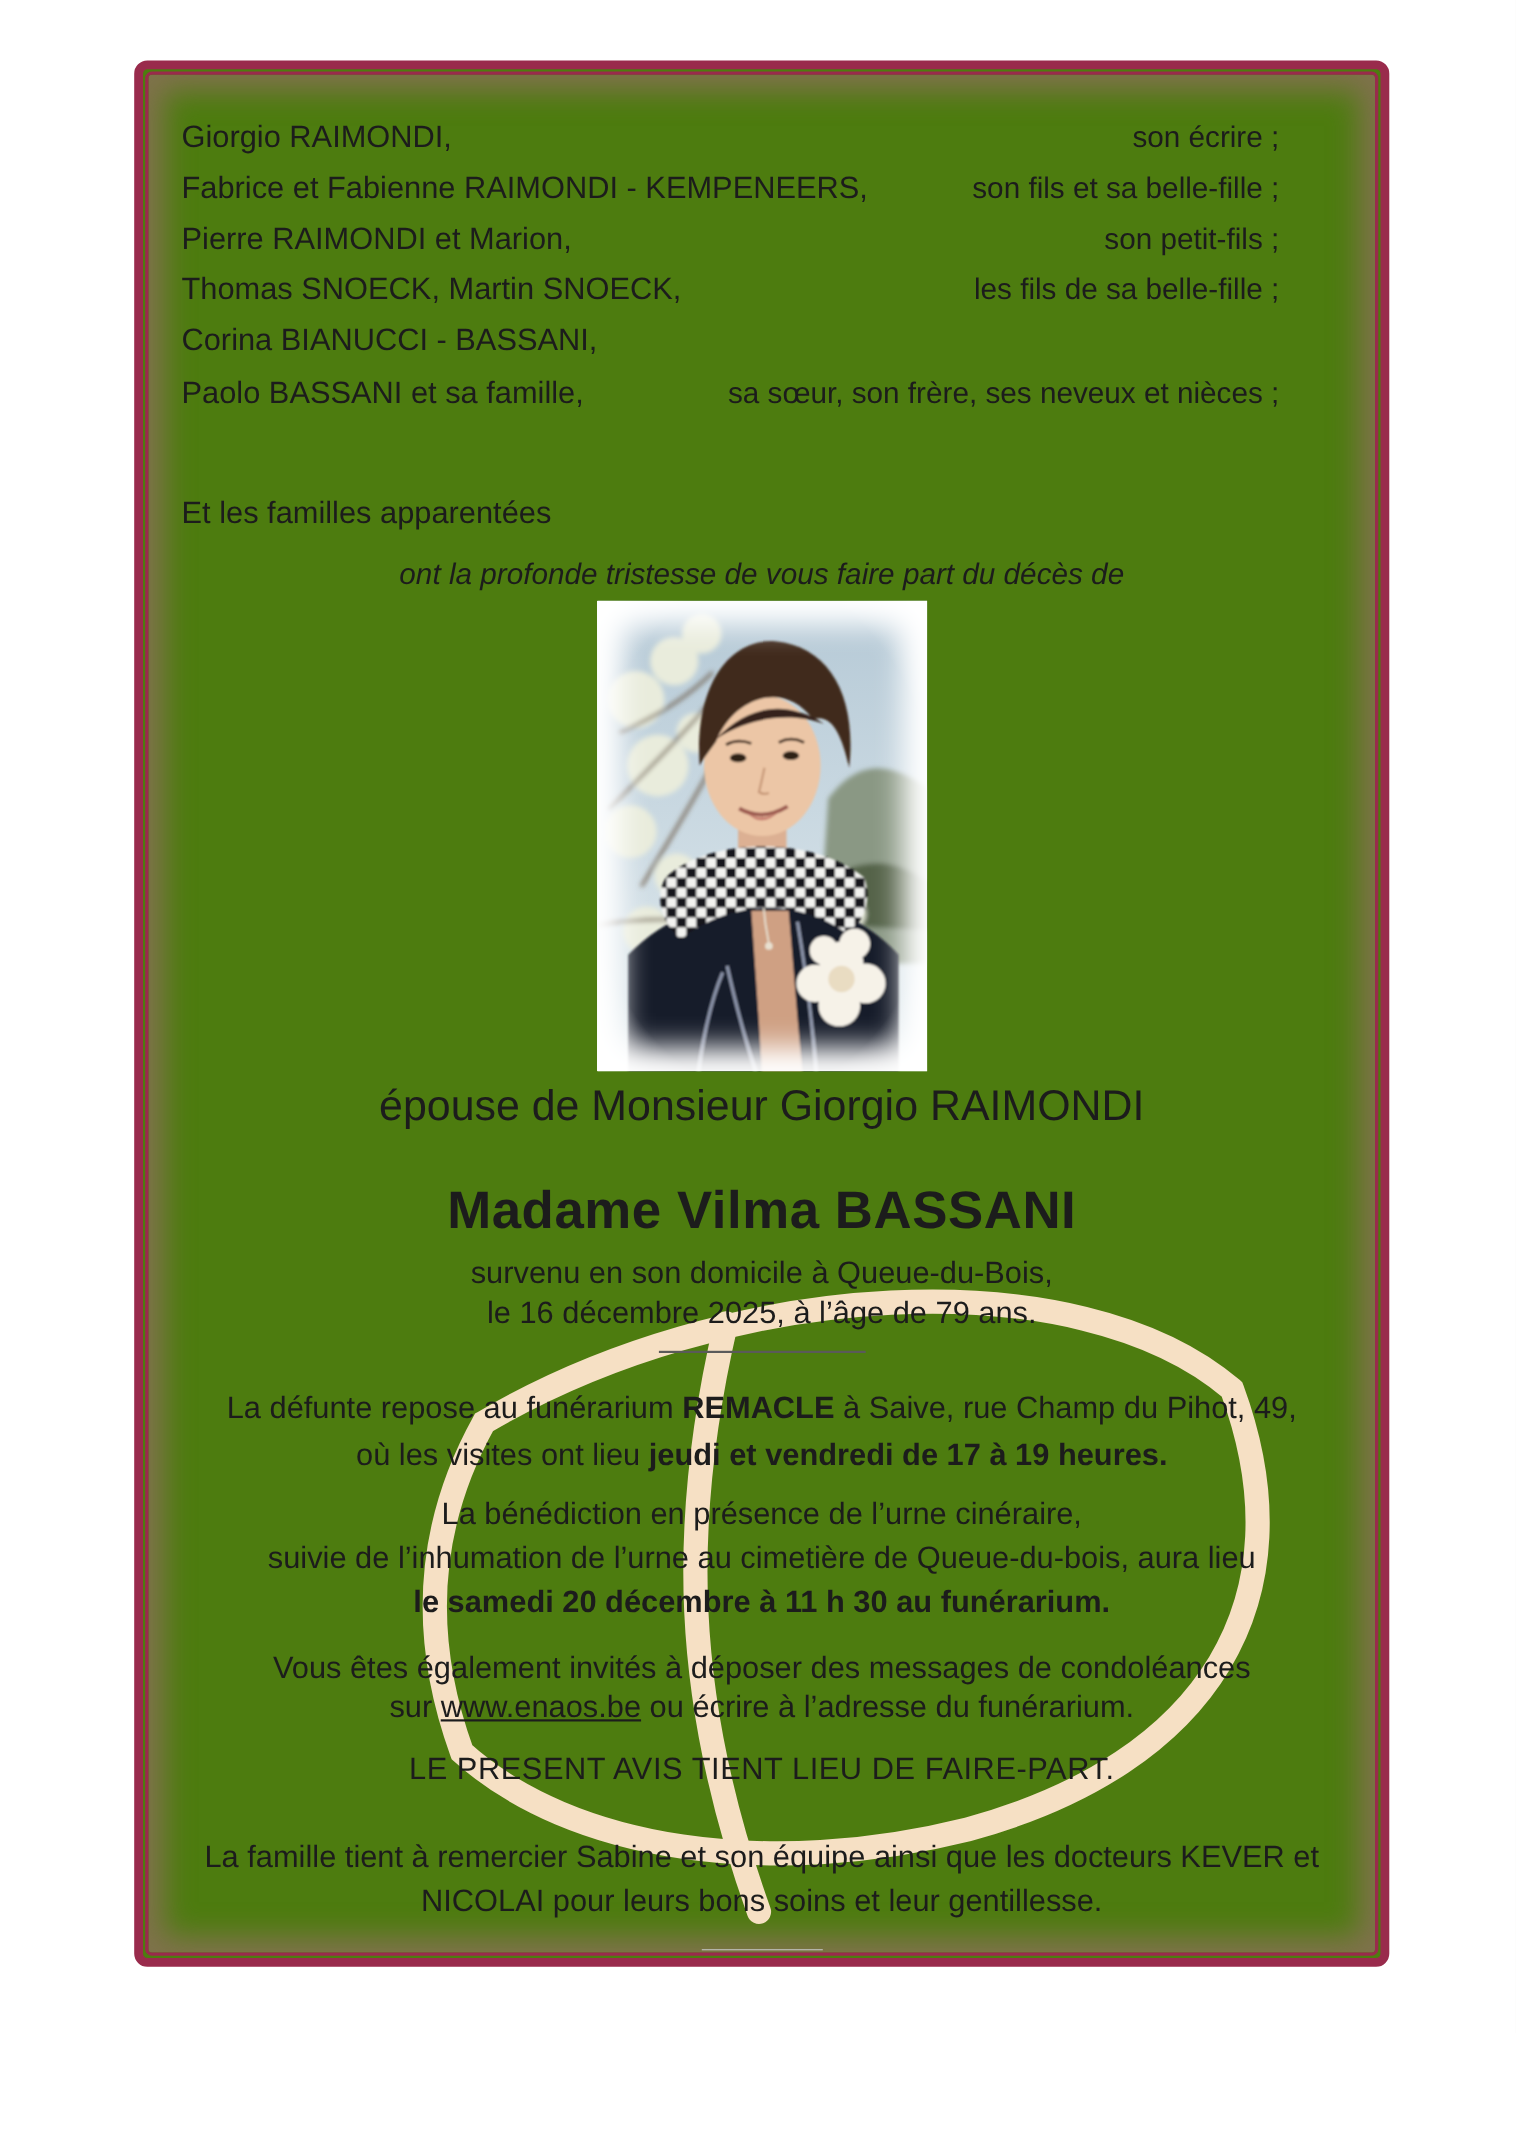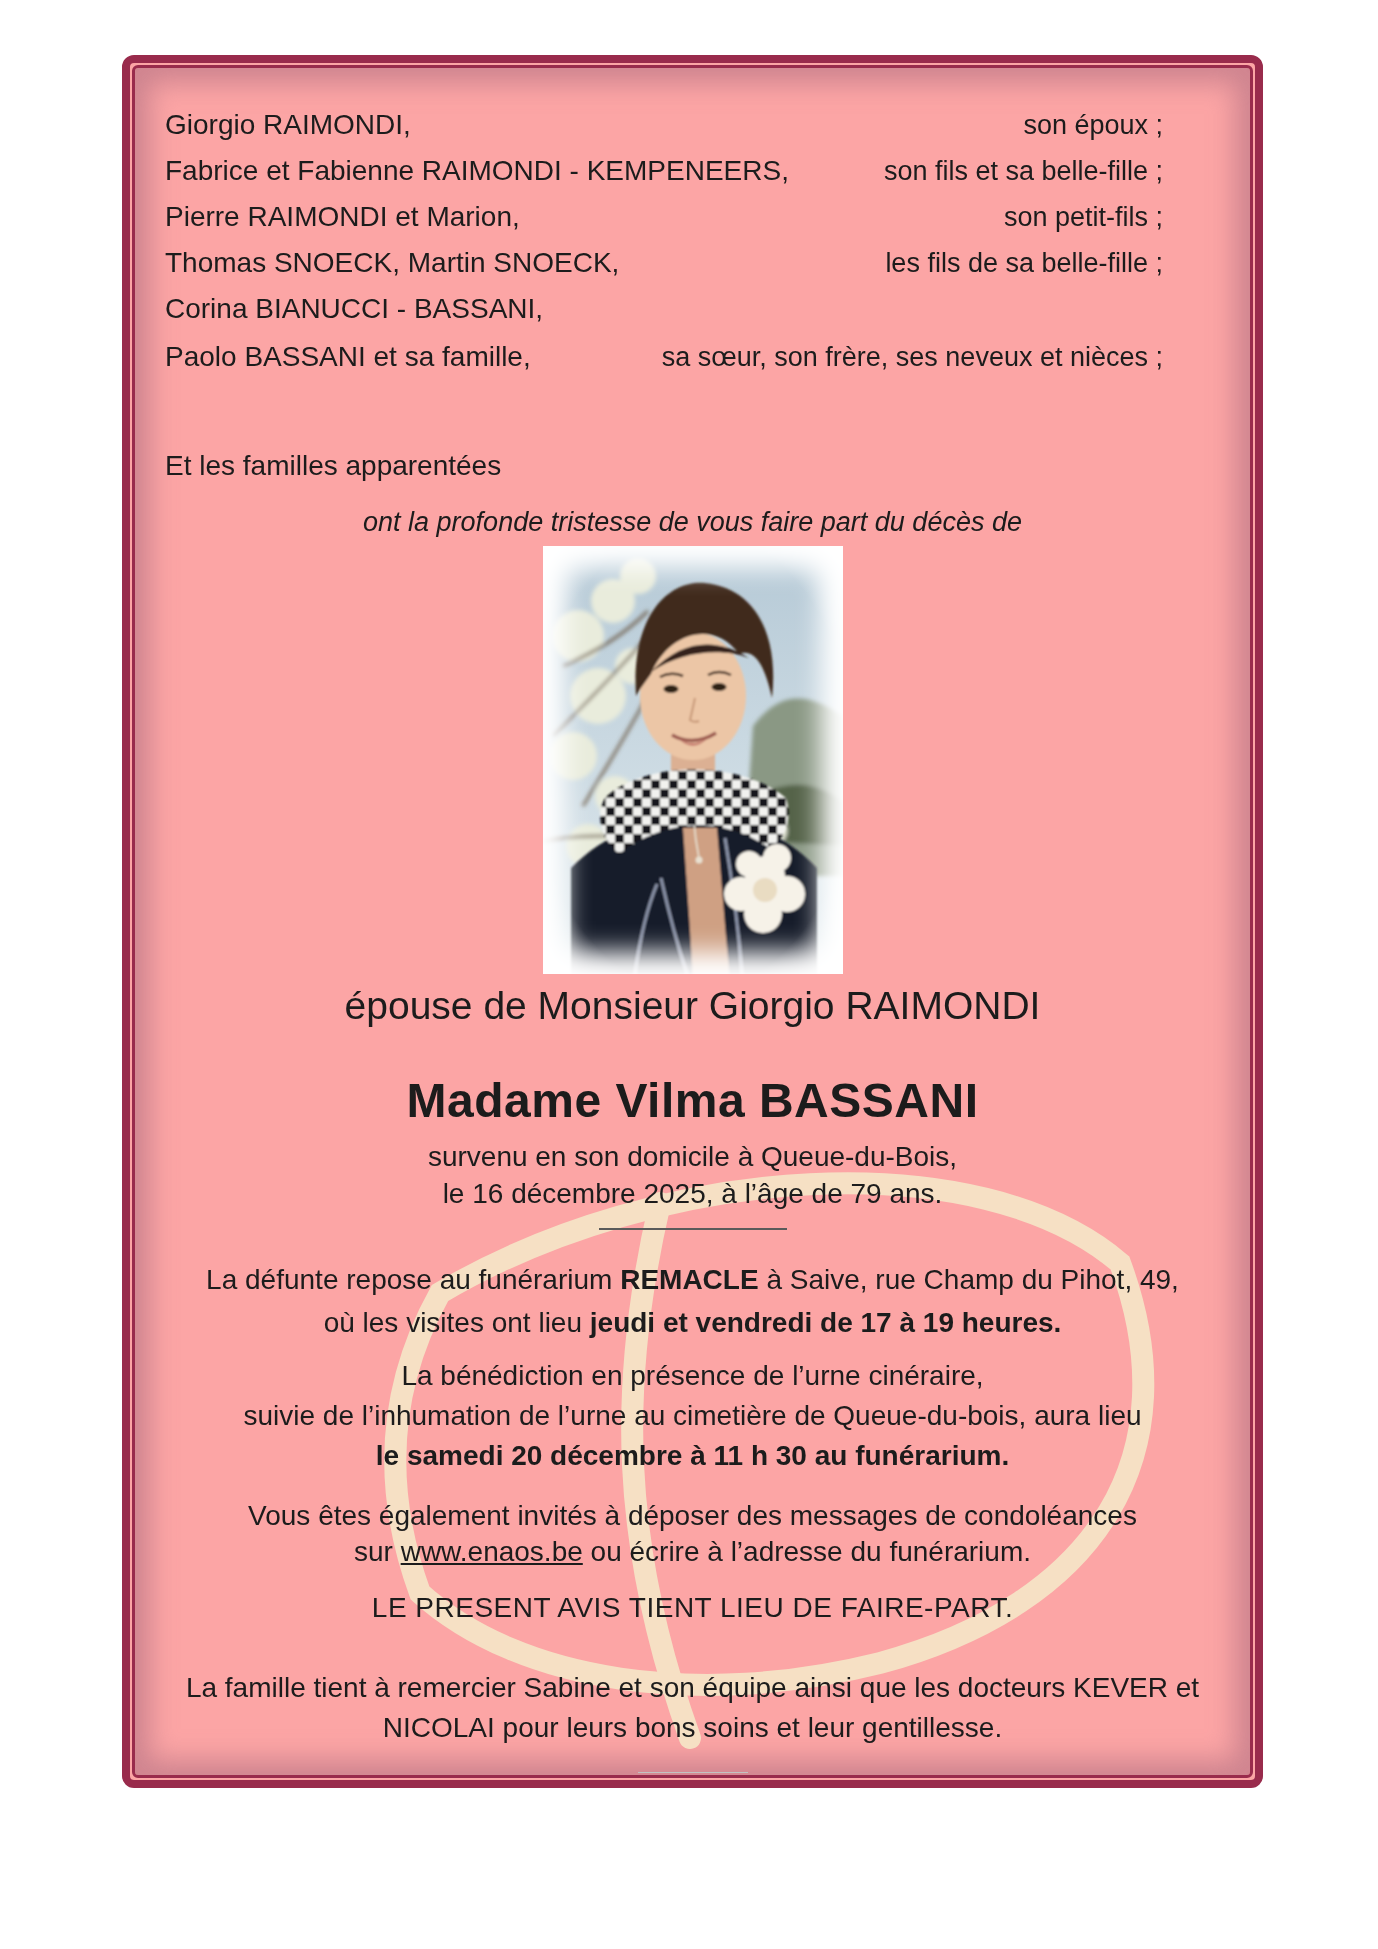--- a/index.html
+++ b/index.html
@@ -4,21 +4,21 @@
 <style>
   html,body { margin:0; padding:0; background:#ffffff; }
   .page {
     position:relative; width:1378px; height:1949px; background:#ffffff;
     font-family:"Liberation Sans","DejaVu Sans",sans-serif; color:#1c1c1c;
     overflow:hidden;
   }
   .card {
     position:absolute; left:122px; top:55px; width:1141px; height:1733px;
     box-sizing:border-box; border:8px solid #992b4c; border-radius:12px;
-    background:#fca5a5; padding:2px;
+    background:#4d7c0f; padding:2px;
   }
   .card-line {
     position:relative; width:100%; height:100%; box-sizing:border-box;
     border:3px solid #992b4c; border-radius:6px;
     box-shadow: inset 0 0 26px 15px rgba(170,106,126,0.55);
     overflow:hidden;
   }
   .watermark { position:absolute; left:225px; top:1055px; z-index:0; }
   .content { position:relative; z-index:1; padding:40px 0 0 0; }
 
@@ -73,21 +73,21 @@
           <path d="M 80 170 C 300 40 620 20 760 140 C 830 330 740 480 520 540 C 340 585 160 560 60 470 C 20 360 30 260 80 170 Z"></path>
           <path d="M 300 80 C 258 260 260 420 330 615"></path>
         </g>
       </svg>
 
       <div class="content">
 
         <div class="families">
           <div class="family-row">
             <span>Giorgio RAIMONDI,</span>
-            <span class="rel">son époux ;</span>
+            <span class="rel">son écrire ;</span>
           </div>
           <div class="family-row">
             <span>Fabrice et Fabienne RAIMONDI - KEMPENEERS,</span>
             <span class="rel">son fils et sa belle-fille ;</span>
           </div>
           <div class="family-row">
             <span>Pierre RAIMONDI et Marion,</span>
             <span class="rel">son petit-fils ;</span>
           </div>
           <div class="family-row">

